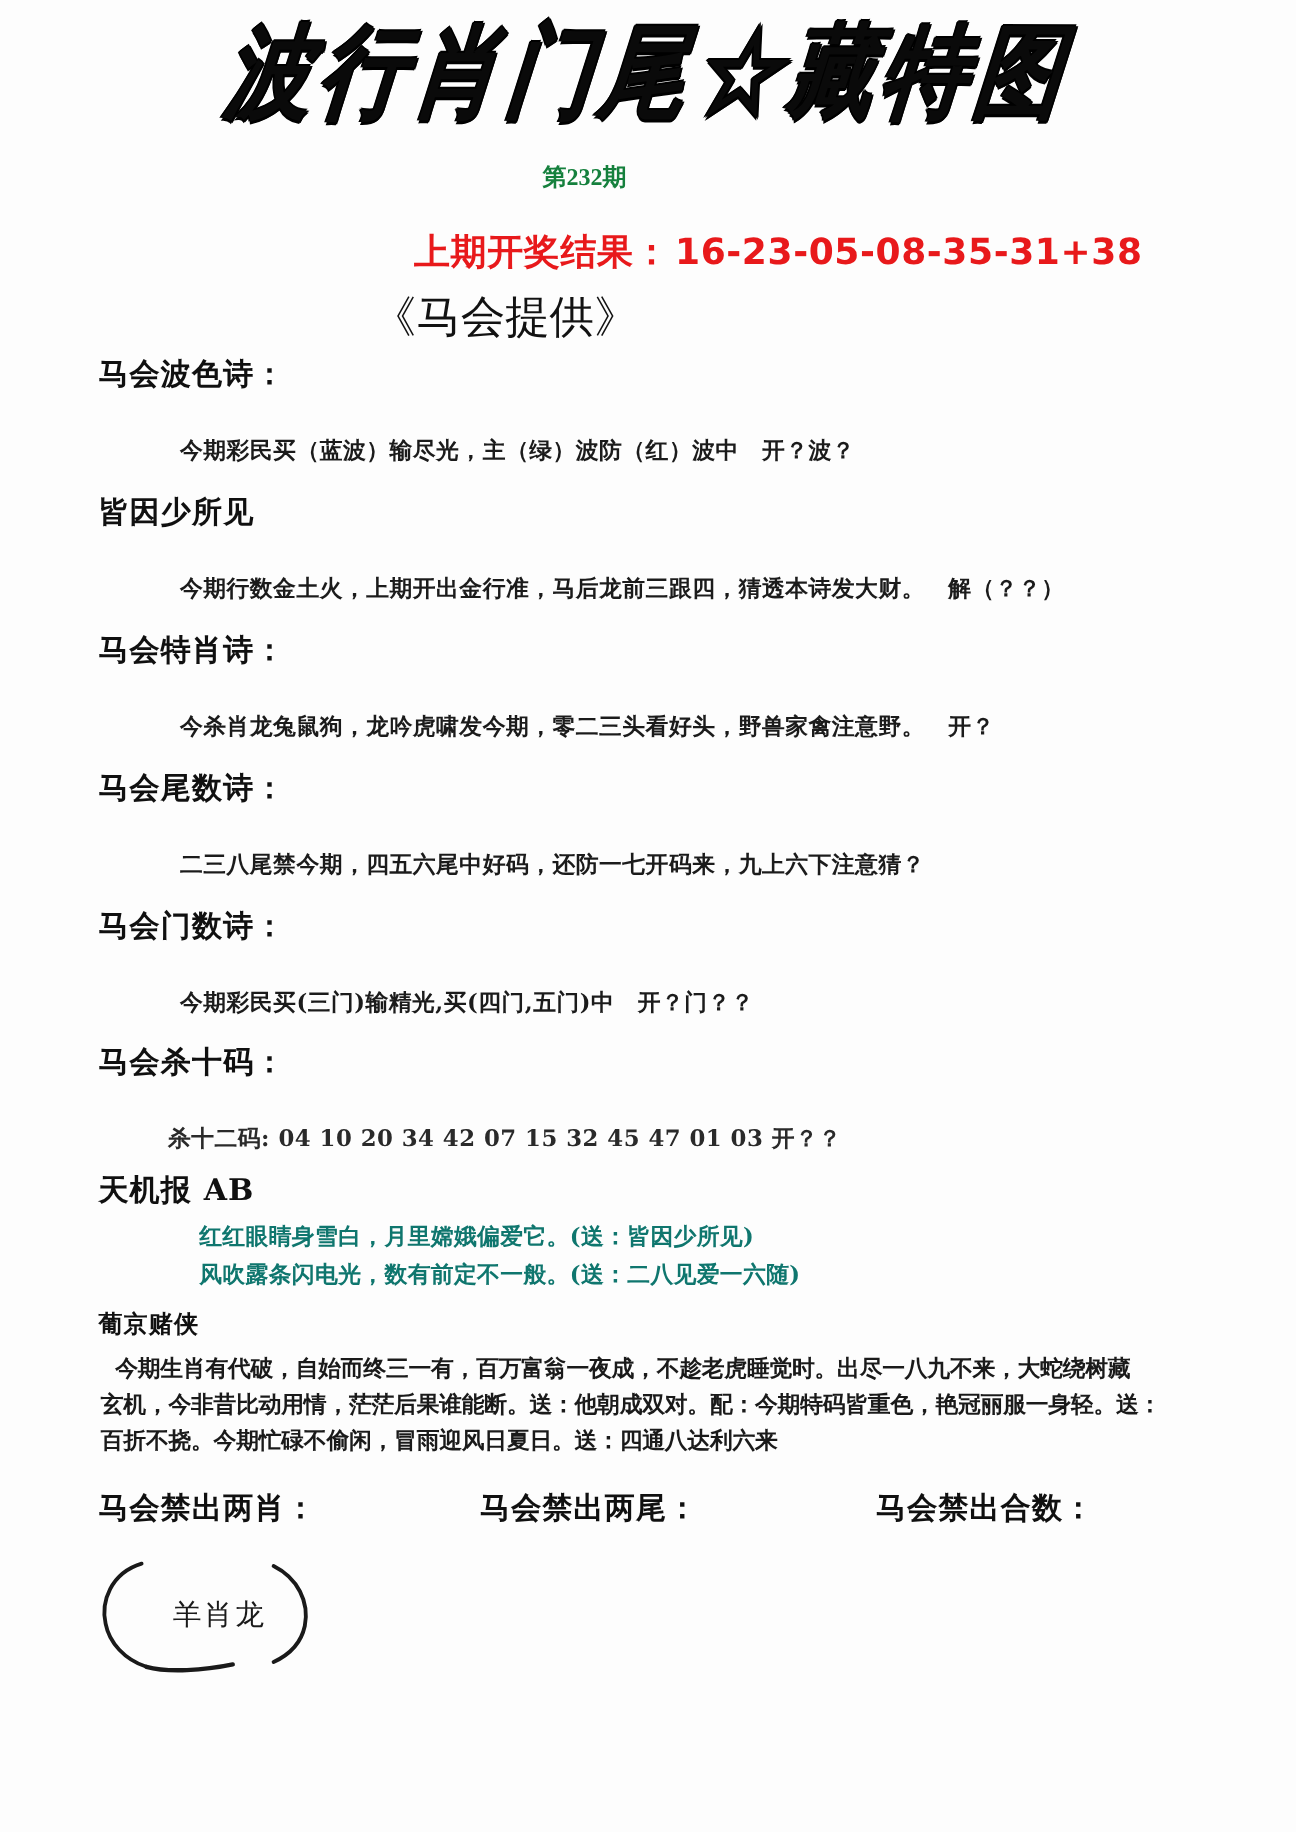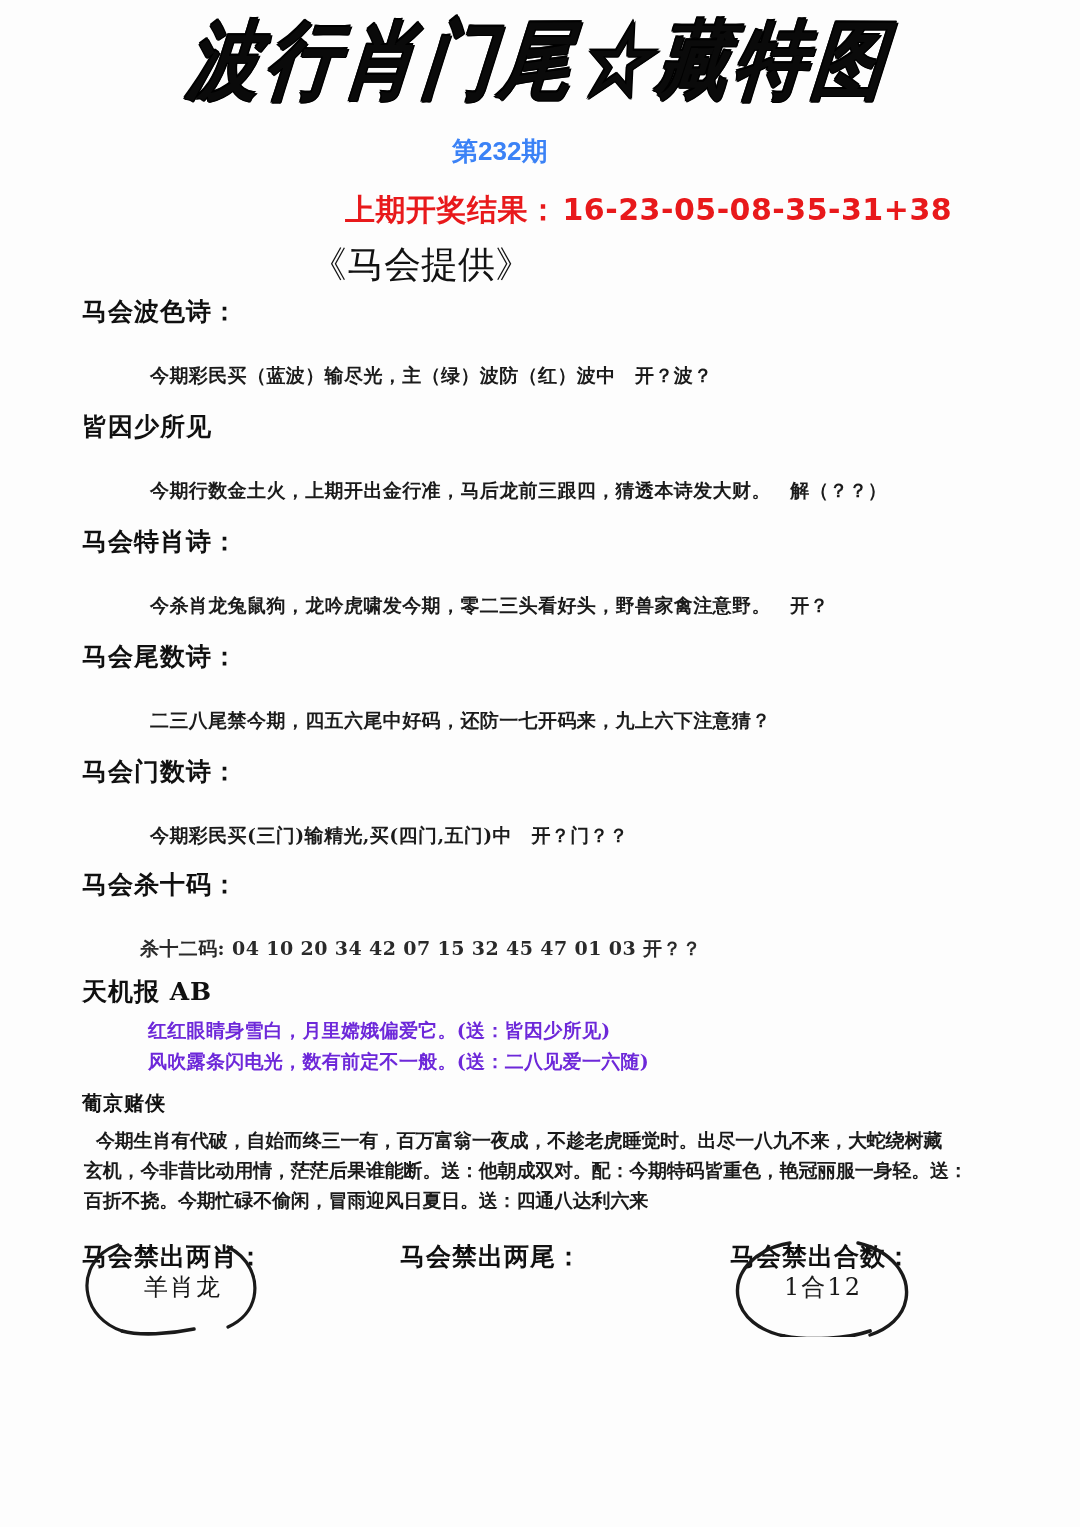--- a/index.html
+++ b/index.html
@@ -40,24 +40,24 @@
        1.5px 0 0 #000, -1.5px 0 0 #000,
        0 1.5px 0 #000, 0 -1.5px 0 #000,
        1px 1px 0 #000, -1px -1px 0 #000;
   }
 
   
   .issue-line {
     position: absolute;
     top: 134px;
     left: 452px;
-    font-family: Liberation Sans, sans-serif;
-    font-size: 26px;
-    font-weight: bold;
-    color: #3b82f6;
+    font-family: Liberation Serif, serif;
+    font-size: 20px;
+    font-weight: bold;
+    color: #15803d;
     letter-spacing: 0px;
   }
   .result-line {
     position: absolute;
     top: 190px;
     left: 345px;
     font-family: "DejaVu Sans", "Liberation Sans", sans-serif;
     font-size: 30px;
     font-weight: bold;
     letter-spacing: 0.5px;
@@ -104,23 +104,23 @@
   .tianji {
     position: absolute;
     left: 0; top: 975px; width: 1080px;
   }
   .tianji .heading {
     position: absolute; left: 82px; top: 0;
     font-family: "DejaVu Serif", "Liberation Serif", serif;
     font-size: 25px; font-weight: bold; color: #101010; letter-spacing: 1px;
   }
   .tianji .tline {
-    position: absolute; left: 148px;
-    font-family: "DejaVu Serif", "Liberation Serif", serif;
-    font-size: 19px; font-weight: bold; color: #6d28d9;
+    position: absolute; left: 166px;
+    font-family: "DejaVu Serif", "Liberation Serif", serif;
+    font-size: 19px; font-weight: bold; color: #0f766e;
     white-space: nowrap; letter-spacing: 0.3px;
   }
   .tianji .tline.l1 { top: 43px; }
   .tianji .tline.l2 { top: 74px; }
 
   
   .pujing {
     position: absolute;
     left: 0; top: 1090px; width: 1080px;
   }
@@ -147,21 +147,21 @@
     font-size: 25px;
     font-weight: bold;
     color: #101010;
     letter-spacing: 1px;
     white-space: nowrap;
   }
   .bottom-labels .c0 { left: 82px; }
   .bottom-labels .c1 { left: 400px; }
   .bottom-labels .c2 { left: 730px; }
 
-  .ovals { position: absolute; top: 1237px; left: 0; width: 1074px; height: 110px; }
+  .ovals { position: absolute; top: 1295px; left: 0; width: 1074px; height: 110px; }
   .oval-wrap { position: absolute; width: 210px; height: 100px; }
   .oval-wrap.o0 { left: 78px; }
   .oval-wrap.o1 { left: 398px; }
   .oval-wrap.o2 { left: 718px; }
   .oval-wrap svg { position: absolute; left: 0; top: 0; }
   .oval-text {
     position: absolute;
     left: 0; top: 0;
     width: 210px; height: 100px;
     display: flex; align-items: center; justify-content: center;
@@ -242,24 +242,16 @@
     <div class="oval-wrap o0">
       <svg width="210" height="100" viewBox="0 0 210 100">
         <path d="M 40 8 C 14 16 6 40 10 58 C 13 74 26 88 44 94" fill="none" stroke="#1a1a1a" stroke-width="3.2" stroke-linecap="round"></path>
         <path d="M 44 94 C 62 99 92 97 116 92" fill="none" stroke="#1a1a1a" stroke-width="3.6" stroke-linecap="round"></path>
         <path d="M 150 10 C 170 20 180 40 176 60 C 173 74 163 84 150 90" fill="none" stroke="#1a1a1a" stroke-width="3.2" stroke-linecap="round"></path>
       </svg>
       <div class="oval-text">羊肖龙</div>
     </div>
 
 
-    <div class="oval-wrap o2">
-      <svg width="210" height="100" viewBox="0 0 210 100">
-        <path d="M 72 6 C 36 12 16 36 20 60 C 23 80 42 94 66 99" fill="none" stroke="#1a1a1a" stroke-width="3.4" stroke-linecap="round"></path>
-        <path d="M 66 99 C 92 104 128 102 152 94" fill="none" stroke="#1a1a1a" stroke-width="3.8" stroke-linecap="round"></path>
-        <path d="M 140 6 C 174 14 192 38 188 62 C 185 80 170 92 152 98" fill="none" stroke="#1a1a1a" stroke-width="3.4" stroke-linecap="round"></path>
-      </svg>
-      <div class="oval-text">1合12</div>
-    </div>
 
   </div>
 
 </div>
 
 </body></html>

